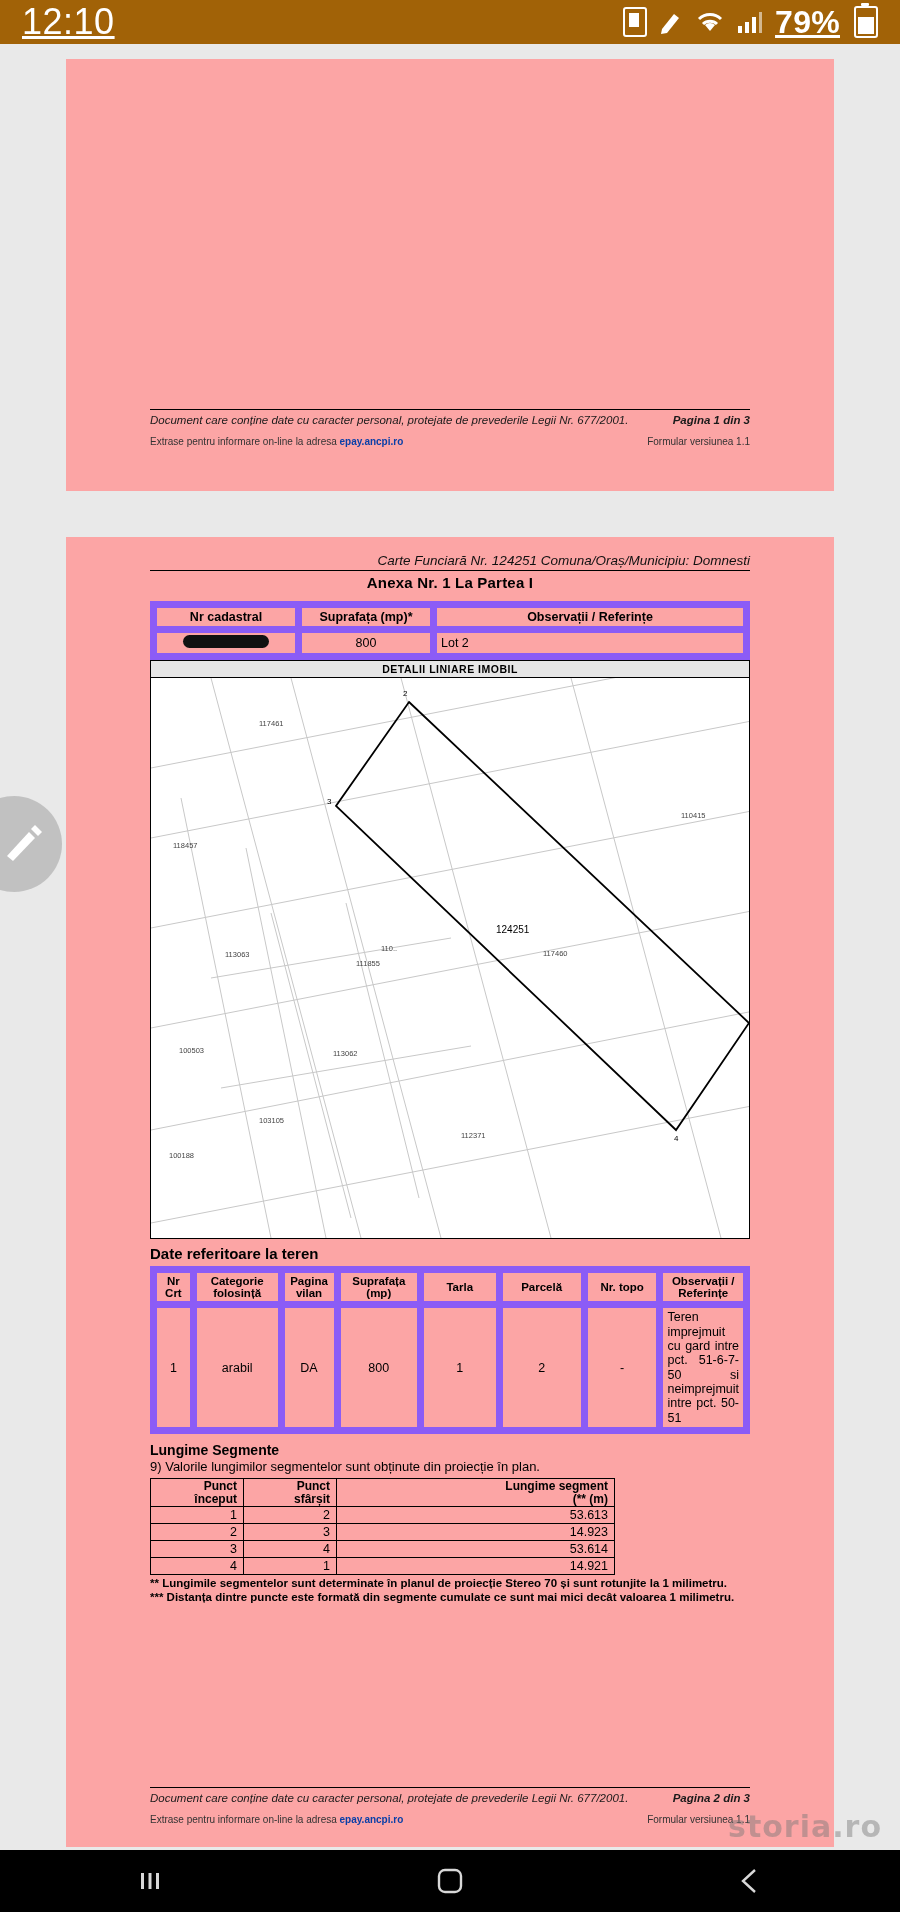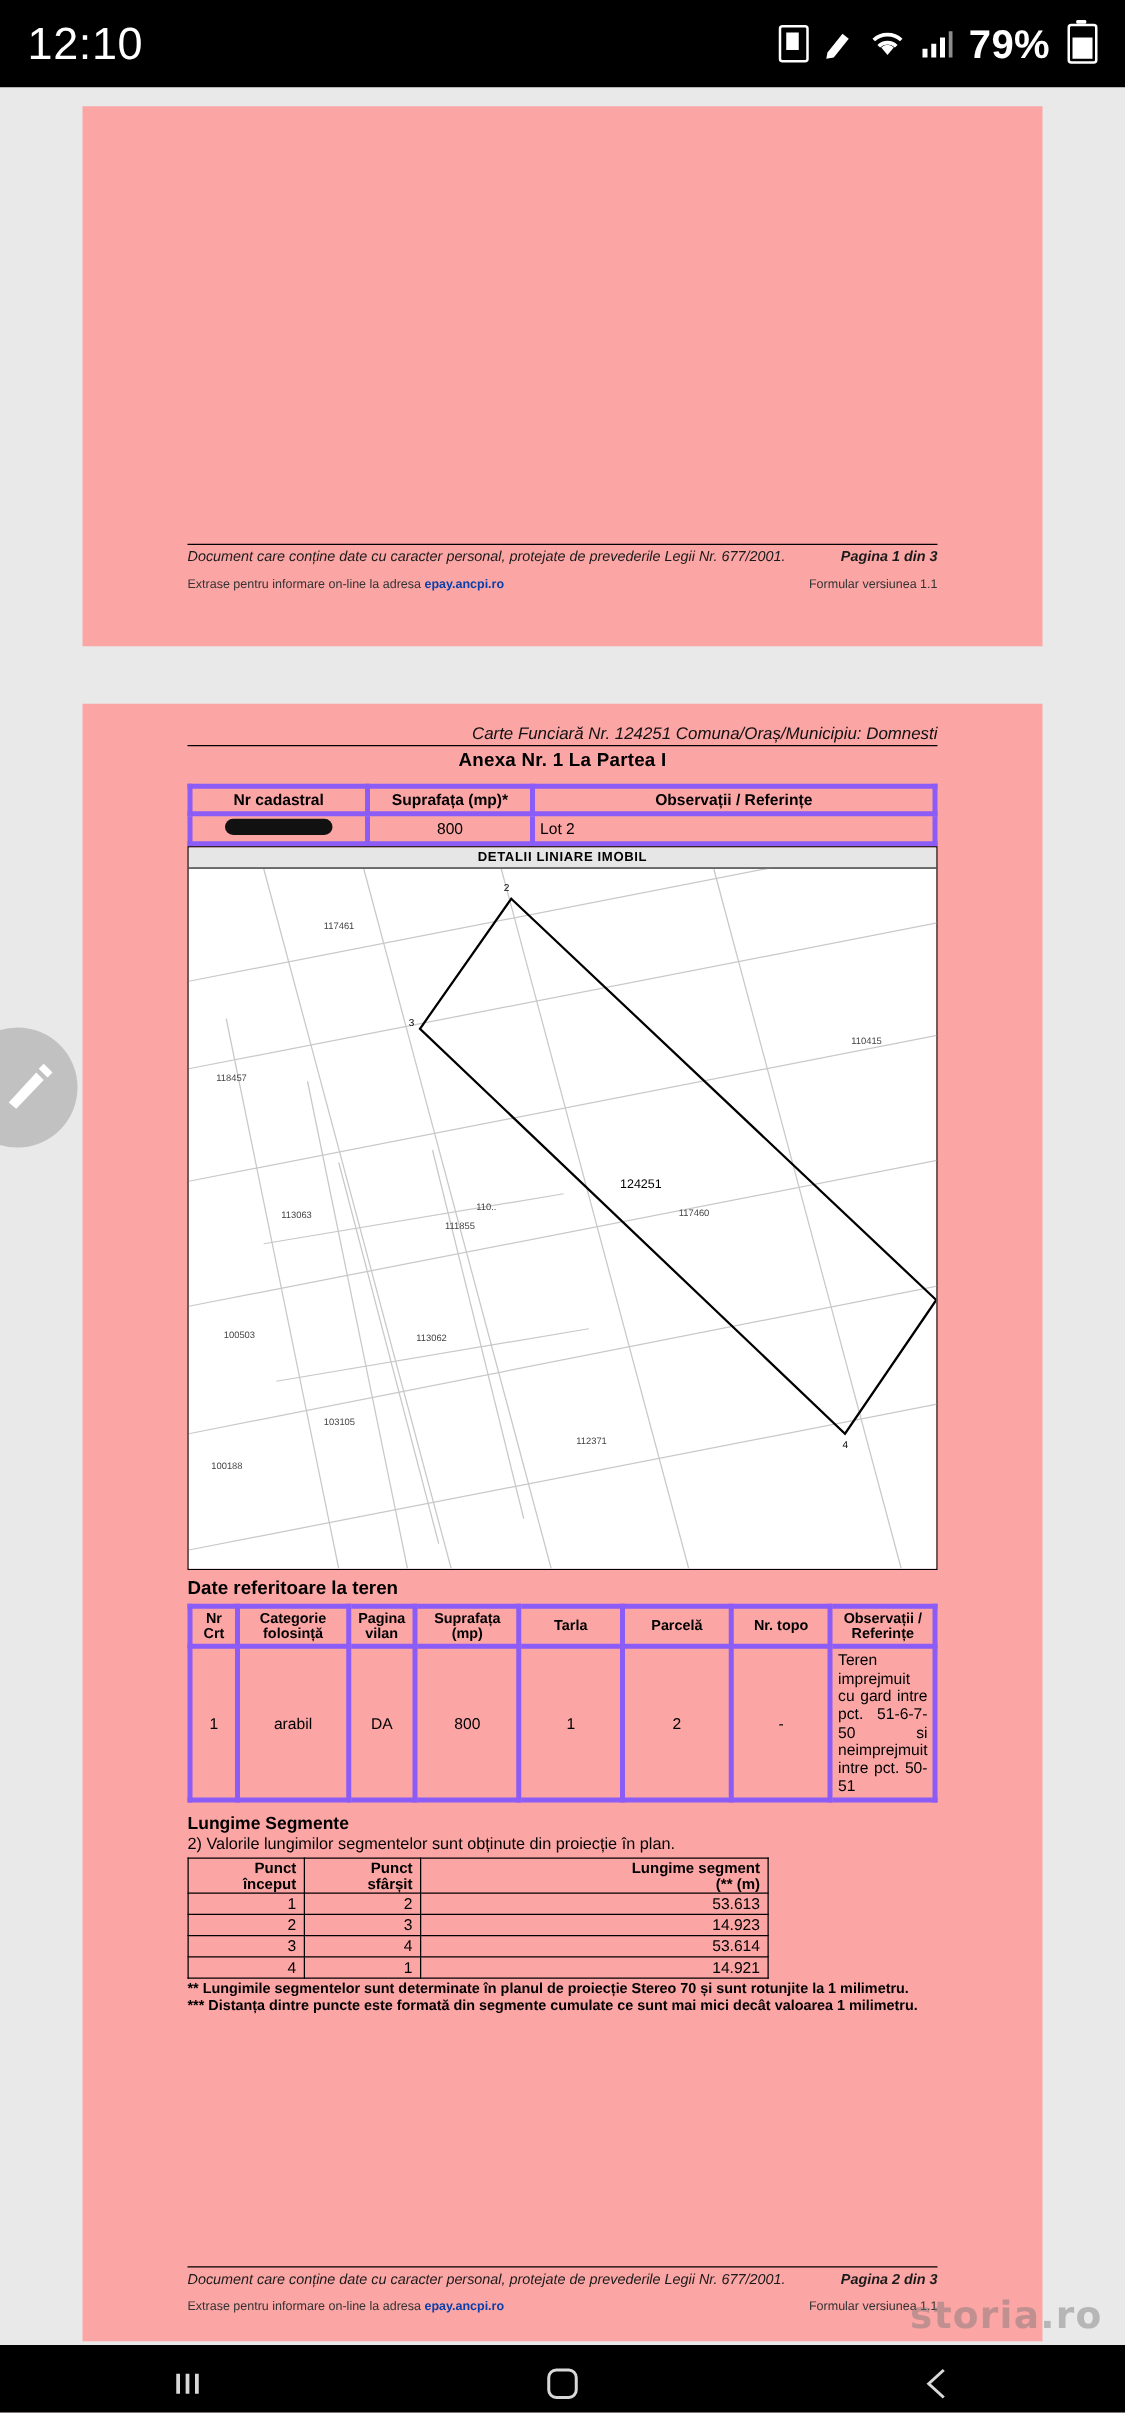--- a/index.html
+++ b/index.html
@@ -10,28 +10,29 @@
   body {
     width: 900px;
     height: 1930px;
     font-family: "Liberation Sans", sans-serif;
     overflow: hidden;
     position: relative;
   }
 
   
   .statusbar {
-    height: 70px;
-    background: #000000;
+    height: 44px;
+    background: #a16207;
     color: #ffffff;
     display: flex;
     align-items: center;
     justify-content: space-between;
     padding: 0 22px;
     box-sizing: border-box;
+    text-decoration: underline;
   }
   .statusbar .clock {
     font-size: 36px;
     font-weight: 400;
     letter-spacing: 0.5px;
   }
   .statusbar .right {
     display: flex;
     align-items: center;
     gap: 12px;
@@ -149,21 +150,21 @@
     font-size: 15px;
     margin: 6px 0 4px 0;
   }
 
   table.doc {
     border-collapse: collapse;
     width: 100%;
     font-size: 12.5px;
   }
   table.doc td, table.doc th {
-    border: 4px solid #8b5cf6;
+    border: 7px solid #8b5cf6;
     padding: 2px 4px;
     vertical-align: middle;
   }
   .tc { text-align: center; }
   .tl { text-align: left; }
   .tr { text-align: right; }
   .redacted {
     display: inline-block;
     width: 86px; height: 13px;
     background: #111;
@@ -431,21 +432,21 @@
           <td class="tc">800</td>
           <td class="tc">1</td>
           <td class="tc">2</td>
           <td class="tc">-</td>
           <td class="obs-small">Teren imprejmuit cu gard intre pct. 51-6-7-50 si neimprejmuit intre pct. 50-51</td>
         </tr>
       </tbody>
         </table>
 
       <div class="lung-title">Lungime Segmente</div>
-      <div class="lung-sub">2) Valorile lungimilor segmentelor sunt obținute din proiecție în plan.</div>
+      <div class="lung-sub">9) Valorile lungimilor segmentelor sunt obținute din proiecție în plan.</div>
 
       <table class="t-seg">
         <tbody>
             <tr>
           <th style="width:80px;">
                 <span style="display:block;">Punct</span>
                 <span style="display:block;">început</span>
               </th>
           <th style="width:80px;">
                 <span style="display:block;">Punct</span>

